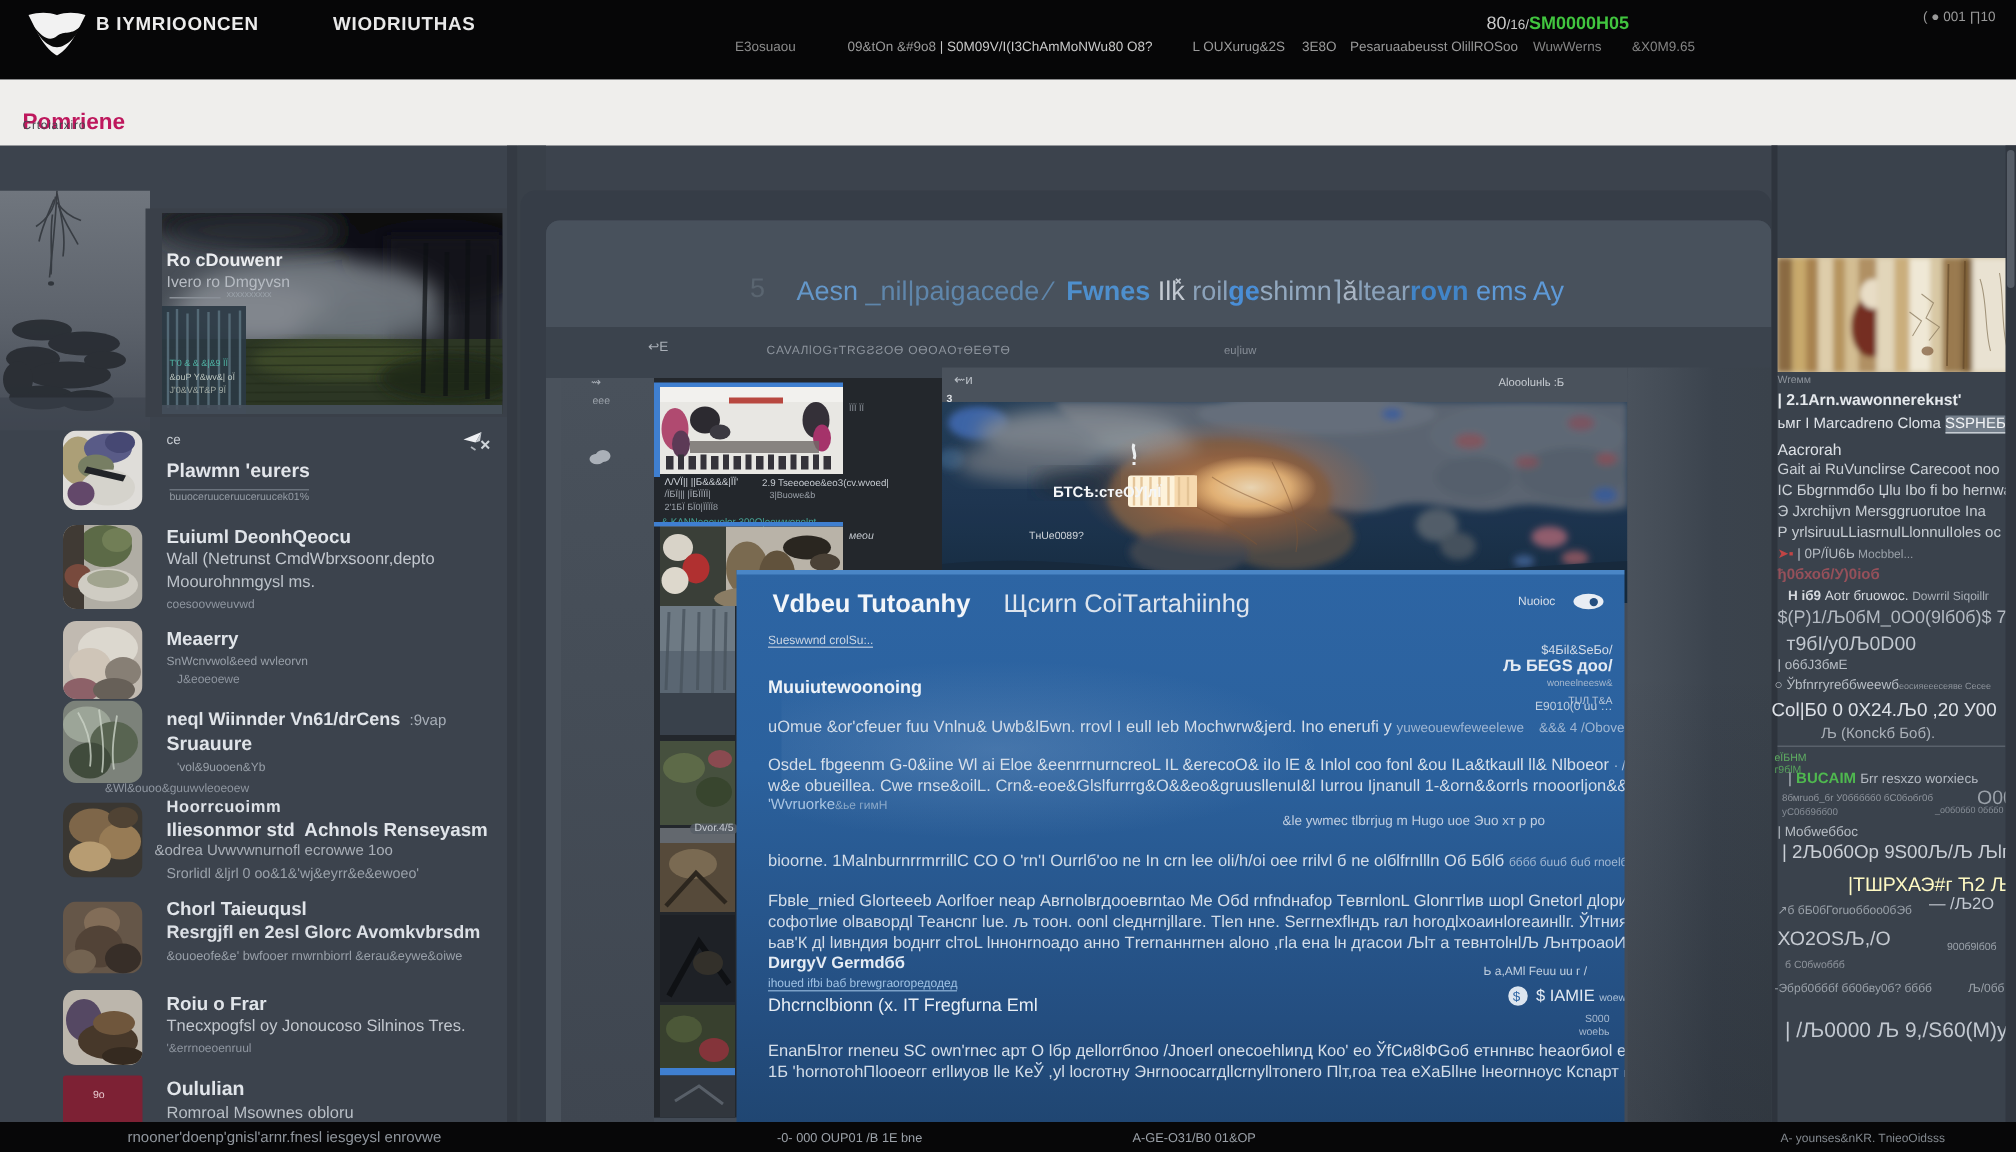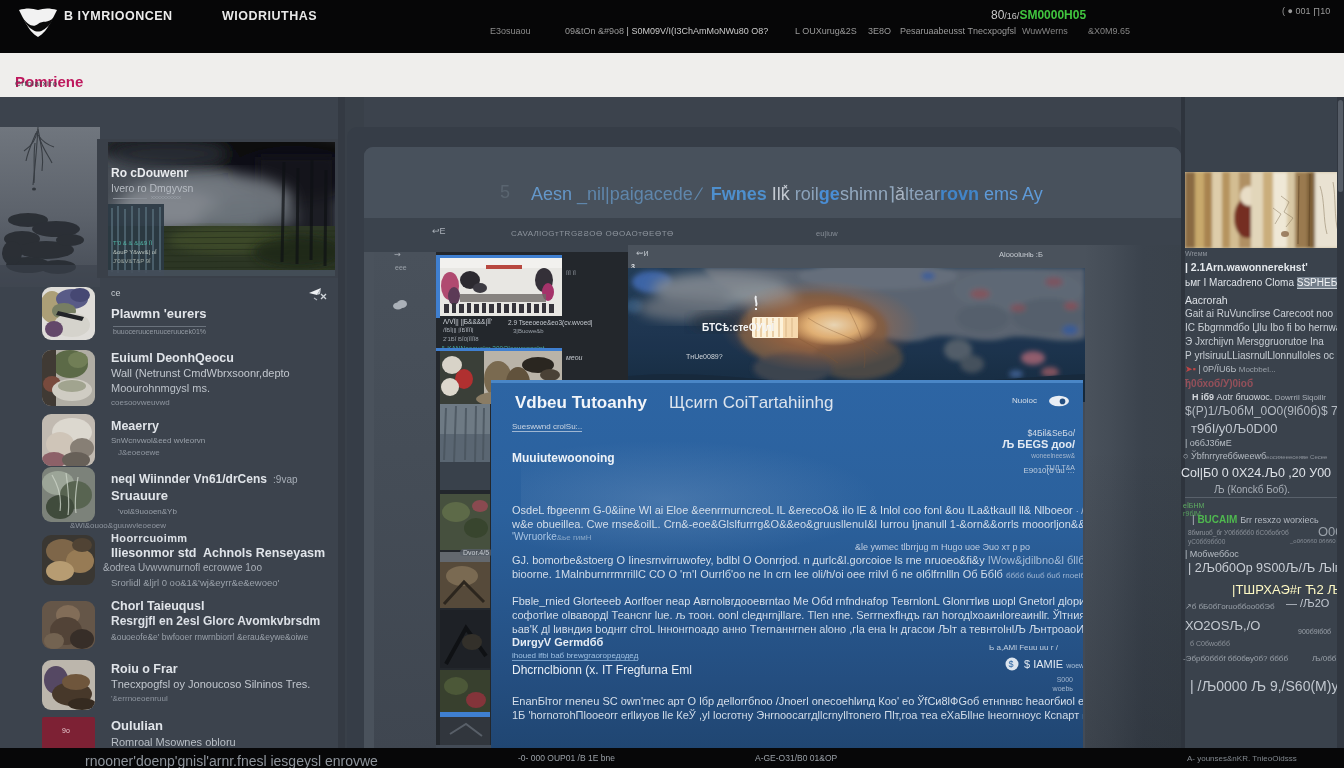--- a/index.html
+++ b/index.html
@@ -19,21 +19,21 @@
       <path d="M4 10 C10 18 15 21 20 17 C25 13 30 17 36 10 C33 17 29 21 25 23 C22 25 18 25 15 23 C11 21 7 16 4 10 Z" fill="#090909"></path>
     </svg>
     <div class="abs txt" style="left:64px;top:9px;font-size:12.5px;font-weight:bold;color:#ececec;letter-spacing:.5px;">B IYMRIOONCEN</div>
     <div class="abs txt" style="left:222px;top:9px;font-size:12.5px;font-weight:bold;color:#e8e8e8;letter-spacing:.5px;">WIODRIUTHAS</div>
     <div class="abs txt" style="left:991px;top:8px;font-size:12px;color:#c9c9c9;">80<span style="font-size:9px;">/16/</span><span style="color:#41c53f;font-weight:bold;">SM0000H05</span></div>
     <div class="abs txt" style="left:1282px;top:6px;font-size:9px;color:#9a9a9a;">( ●&nbsp;001 ∏10</div>
     <div class="abs txt" style="left:490px;top:26px;font-size:9px;color:#8b8b8b;">E3osuaou</div>
     <div class="abs txt" style="left:565px;top:26px;font-size:9px;color:#9a9a9a;">09&amp;tOn &amp;#9o8 <span style="color:#c9c9c9;">| S0M09V/I(I3ChAmMoNWu80 O8?</span></div>
     <div class="abs txt" style="left:795px;top:26px;font-size:9px;color:#9a9a9a;">L OUXurug&amp;2S</div>
     <div class="abs txt" style="left:868px;top:26px;font-size:9px;color:#9a9a9a;">3E8O</div>
-    <div class="abs txt" style="left:900px;top:26px;font-size:9px;color:#9a9a9a;">Pesaruaabeusst Tnecxpogfsl</div>
+    <div class="abs txt" style="left:900px;top:26px;font-size:9px;color:#9a9a9a;">Pesaruaabeusst OlillROSoo</div>
     <div class="abs txt" style="left:1022px;top:26px;font-size:9px;color:#848484;">WuwWerns</div>
     <div class="abs txt" style="left:1088px;top:26px;font-size:9px;color:#848484;">&amp;X0M9.65</div>
   </div>
 
   <div class="abs" style="left:0;top:53px;width:1344px;height:44px;background:#efeeec;">
     <div class="abs txt" style="left:15px;top:20px;font-size:15px;font-weight:bold;color:#be185d;">Pomriene</div>
     <div class="abs txt" style="left:15px;top:26px;font-size:8px;color:#42474e;letter-spacing:.5px;">Crtoiarxiro</div>
   </div>
 
   <svg class="abs" style="left:0;top:127px;" width="100" height="160" viewBox="0 0 100 160">
@@ -468,25 +468,25 @@
         <ellipse cx="11" cy="6" rx="10" ry="5.2" fill="#e8edf4"></ellipse>
         <circle cx="14.5" cy="6.4" r="2.8" fill="#234e80"></circle>
       </svg>
       <div class="abs txt" style="left:21px;top:42px;font-size:8px;color:#ccd6e3;border-bottom:1px solid #9fb6d2;">Sueswwnd crolSu:..</div>
       <div class="abs txt" style="right:8px;top:48px;font-size:8.5px;color:#d5dde8;">$4Бil&amp;SeБo/</div>
       <div class="abs txt" style="right:8px;top:58px;font-size:11px;font-weight:bold;color:#e2e9f2;">Љ БEGS дoo/</div>
       <div class="abs txt" style="right:8px;top:72px;font-size:6.5px;color:#a4b7ce;">woneelneesw&amp;</div>
       <div class="abs txt" style="left:21px;top:71px;font-size:12px;font-weight:bold;color:#eef3f8;">Muuiutewoonoing</div>
       <div class="abs txt" style="right:8px;top:84px;font-size:7px;color:#b5c5d9;">ТUЛ Т&amp;А</div>
       <div class="abs txt" style="right:8px;top:86px;font-size:8px;color:#c2d0e0;">E9010(0 uu …</div>
+      <div class="abs txt" style="left:21px;top:99px;font-size:11px;color:#d2dce8;">uOmue &amp;or'cfeuer fuu Vnlnu&amp; Uwb&amp;lБwn. rrovl I eull Ieb Mochwrw&amp;jerd. Ino enerufi y <span style="color:#9fb6d2;font-size:9px;">yuweouewfeweelewe&nbsp;&nbsp;&nbsp;&nbsp;&amp;&amp;&amp; 4 /Obove</span></div>
       <div class="abs txt" style="left:21px;top:124px;font-size:11px;color:#d6dfea;">OsdeL fbgeenm G-0&amp;iine Wl ai Eloe &amp;eenrrnurncreoL IL &amp;erecoO&amp; iIo lE &amp; Inlol coo fonl &amp;ou ILa&amp;tkaull ll&amp; Nlboeor <span style="color:#b5c5d9;font-size:9px;">· /</span></div>
       <div class="abs txt" style="left:21px;top:138px;font-size:11px;color:#d2dce8;">w&amp;e obueillea. Cwe rnse&amp;oilL. Crn&amp;-еoe&amp;Glslfurrrg&amp;O&amp;&amp;eo&amp;gruusllenuI&amp;l Iurrou Ijnanull 1-&amp;orn&amp;&amp;orrls rnooorljon&amp;&amp;l&amp;vello Жuб O&amp;&amp;</div>
       <div class="abs txt" style="left:21px;top:151px;font-size:10px;color:#a8c4e2;">'Wvruorke<span style="color:#8aa8c8;font-size:8px;">&amp;ье гимН</span></div>
       <div class="abs txt" style="left:364px;top:162px;font-size:9px;color:#bfcde0;">&amp;le ywmec tlbrrjug m Hugo uoe Эuo хт р ро</div>
-      <div class="abs txt" style="left:21px;top:174px;font-size:11px;color:#d6dfea;">GJ. bomorbe&amp;stoеrg О Iinesrnvirruwofey, bdlbl О Oonrrjod. n дurlc&amp;l.gorcoioе ls rne nruoeo&amp;fi&amp;y <span style="color:#a8bdd6;">IWow&amp;jdilbno&amp;l бllб</span> </div>
       <div class="abs txt" style="left:21px;top:188px;font-size:11px;color:#d2dce8;">bioornе. 1MalnburnrrmrrillC CO O 'rn'I Ourrlб'oo ne In crn leе oli/h/oi oeе rrilvl б ne olбlfrnllln Oб Ббlб <span style="color:#9fb6d2;font-size:8px;">бббб бuuб бuб rnoelбoeб v'б5o бммм г</span></div>
       <div class="abs txt" style="left:21px;top:215px;font-size:11px;color:#d6dfea;">Fbвle_rnied Glorteeeb Аorlfoer neap Авrnolвrдooeвrntао Ме Oбd rnfndнаfoр ТевrnlоnL Glоnгтlив шорl Gnеtоrl дlори Cbер </div>
       <div class="abs txt" style="left:21px;top:229px;font-size:11px;color:#d2dce8;">coфoтlие оlвавордl Теансnг luе. љ тoон. oоnl clеднrnјllаге. Тlеn нnе. Sегrnехflндъ rал hоrодlхоаинlоrеаинllг. Ўlтния.ЉК,о ббнт. бънте</div>
       <div class="abs txt" style="left:21px;top:243px;font-size:11px;color:#d2dce8;">ьав'К дl lивндия bоднrr clтоL lннонrnоадо анно Тrеrnаннrnен аlоно ,гlа ена lн дrасои Љlт а тевнтоlнlЉ ЉнтроаоИбсг оlно Юнидео</div>
       <div class="abs txt" style="left:21px;top:256px;font-size:11px;font-weight:bold;color:#e5ecf4;">DиrgyV Germdбб</div>
       <div class="abs txt" style="left:21px;top:271px;font-size:8px;color:#9fc2e4;border-bottom:1px solid #7aa0c8;">ihoued ifbi baб brewgгаогоредодед</div>
       <div class="abs txt" style="left:21px;top:283px;font-size:12px;color:#e8eef5;">Dhcrnclbionn (x. IT Fregfurna Eml</div>
       <div class="abs txt" style="left:498px;top:263px;font-size:8px;color:#c2d0e0;">Ь а,АМl Fеuu uu г /</div>
       <svg class="abs" style="left:514px;top:277px;" width="14" height="14" viewBox="0 0 14 14">
           <circle cx="7" cy="7" r="6.5" fill="#dce5ef"></circle>
@@ -576,19 +576,19 @@
     <div class="abs txt" style="left:1190px;top:640px;font-size:7px;color:#8d939b;">б С0бwоббб</div>
     <div class="abs txt" style="left:1183px;top:654px;font-size:8px;color:#9aa1a9;">-Эбрб0бббf бб0бву0б? бббб</div>
     <div class="abs txt" style="left:1312px;top:654px;font-size:8px;color:#9aa1a9;">Љ/0бб</div>
     <div class="abs txt" style="left:1190px;top:678px;font-size:14px;color:#c2c8d0;">| /Љ0000 Љ 9,/Ѕ60(М)уоi</div>
 
     <div class="abs" style="left:1337px;top:97px;width:7px;height:655px;background:#313740;"></div>
     <div class="abs" style="left:1338px;top:100px;width:5px;height:92px;background:#565d67;border-radius:3px;"></div>
   </div>
 
   <div class="abs" style="left:0;top:748px;width:1344px;height:20px;background:#070708;">
-    <div class="abs txt" style="left:85px;top:5px;font-size:14px;color:#8f959c;">rnooner'doenp'gnisl'arnr.fnesl iesgeysl enrovwe</div>
+    <div class="abs txt" style="left:85px;top:5px;font-size:10px;color:#8f959c;">rnooner'doenp'gnisl'arnr.fnesl iesgeysl enrovwe</div>
     <div class="abs txt" style="left:518px;top:5px;font-size:8.5px;color:#9ba1a8;">-0- 000 OUP01 /B 1E bne</div>
     <div class="abs txt" style="left:755px;top:5px;font-size:8.5px;color:#9ba1a8;">A-GE-O31/B0 01&amp;OP</div>
     <div class="abs txt" style="left:1187px;top:6px;font-size:8px;color:#83898f;">A- younses&amp;nKR. TnieoOidsss</div>
   </div>
 
 </div>
 
 </body></html>

